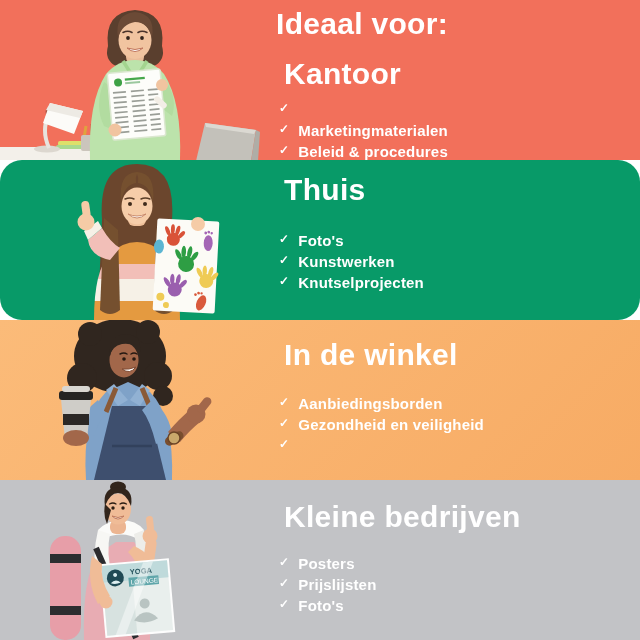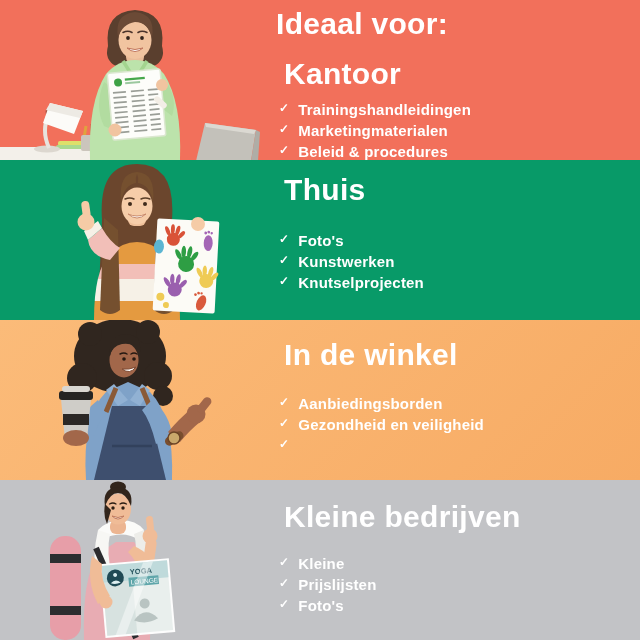--- a/index.html
+++ b/index.html
@@ -2,21 +2,21 @@
 <html><head>
 <meta charset="utf-8">
 <style>
   html,body{margin:0;padding:0;background:#fff;}
   .poster{
     width:640px;height:640px;overflow:hidden;position:relative;
     font-family:"Liberation Sans",sans-serif;
   }
   .band{position:relative;height:160px;overflow:hidden;}
   .band-kantoor{background:#F2705B;padding-left:8px;}
-  .band-thuis{background:#089A68;}
+  .band-thuis{background:#089A68;border-radius:22px;}
   .band-winkel{background:linear-gradient(135deg,#FBBB79 0%,#F7AB64 100%);}
   .band-bedrijven{background:#C2C3C6;}
   .photo{position:absolute;left:0;top:0;width:270px;height:160px;}
   .photo svg{display:block;}
   .content{position:absolute;left:276px;top:0;width:358px;color:#FFFFFF;}
   .main-title{
     font-size:30px;font-weight:bold;line-height:1.15;margin:7px 0 0 0;letter-spacing:.3px;
   }
   .section-title{
     font-size:30px;font-weight:bold;line-height:1.15;margin:8px;letter-spacing:.3px;
@@ -107,21 +107,20 @@
         <rect x="153" y="99" width="15" height="6" rx="3" fill="#F3EEE6" transform="rotate(42 160 102)"></rect>
         <circle cx="162" cy="85" r="6" fill="#F1C4A0"></circle>
       </svg>
     </div>
     <div class="content">
       <h1 class="main-title">Ideaal voor:</h1>
       <h2 class="section-title">Kantoor</h2>
       <ul class="checklist">
         <li>
           <span class="check">✓</span>
-          <span>Trainingshandleidingen</span>
         </li>
         <li>
           <span class="check">✓</span>
           <span>Marketingmaterialen</span>
         </li>
         <li>
           <span class="check">✓</span>
           <span>Beleid &amp; procedures</span>
         </li>
       </ul>
@@ -357,21 +356,21 @@
 
         <path d="M92 76 Q86 102 98 124 L110 116 Q100 100 102 84 Z" fill="#F0BC97"></path>
         <circle cx="106" cy="122" r="6.5" fill="#F0BC97"></circle>
       </svg>
     </div>
     <div class="content">
       <h2 class="section-title">Kleine bedrijven</h2>
       <ul class="checklist">
         <li>
           <span class="check">✓</span>
-          <span>Kleine</span>
+          <span>Posters</span>
         </li>
         <li>
           <span class="check">✓</span>
           <span>Prijslijsten</span>
         </li>
         <li>
           <span class="check">✓</span>
           <span>Foto's</span>
         </li>
       </ul>

